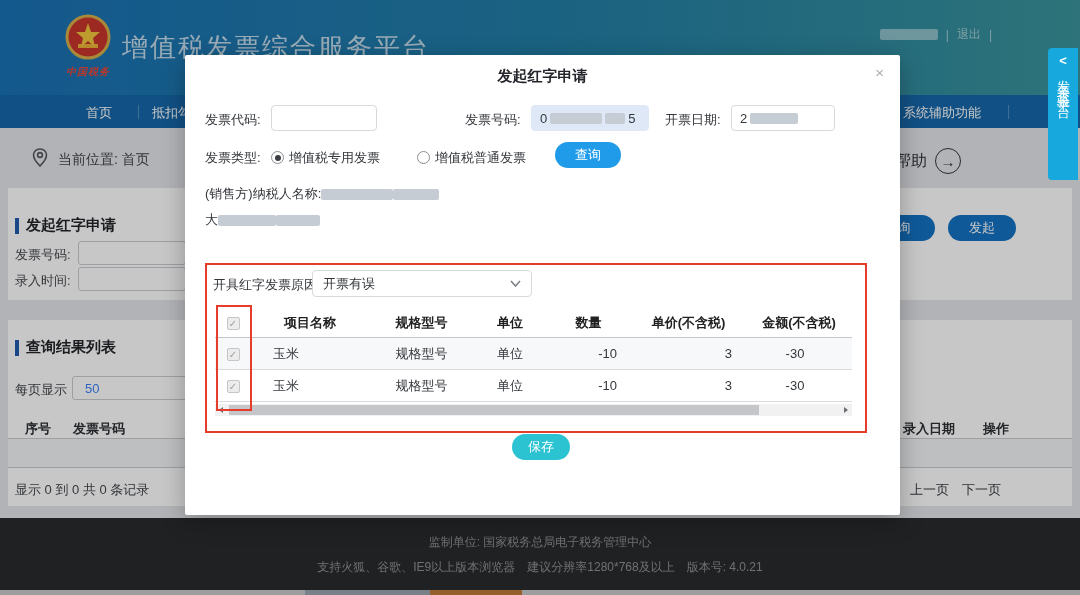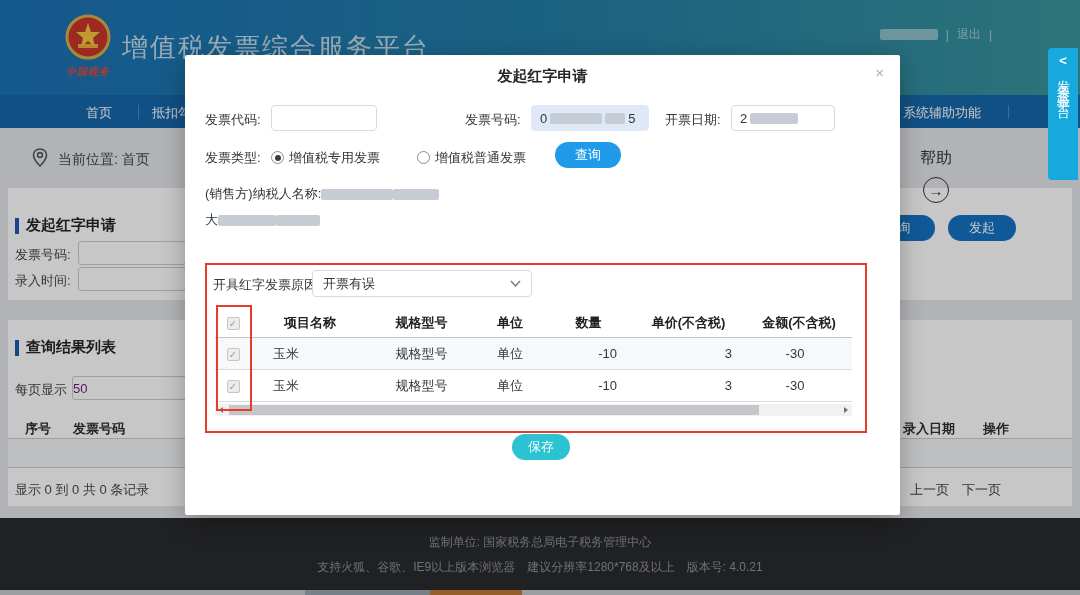--- a/index.html
+++ b/index.html
@@ -23,21 +23,21 @@
   
   .app-nav { position:absolute; top:95px; left:0; width:1080px; height:33px; background:#1767a9; z-index:1; }
   .nav-item { position:absolute; top:9px; color:#fff; font-size:13px; }
   .nav-div { position:absolute; top:10px; width:1px; height:14px; background:rgba(255,255,255,0.25); }
 
   
   .content-bg { position:absolute; top:128px; left:0; width:1080px; height:390px; background:#e4e6e9; z-index:1; }
   .panel { position:absolute; left:8px; width:1064px; background:#fff; }
   .crumb-icon { position:absolute; left:28px; top:146px; }
   .crumb-text { position:absolute; left:58px; top:151px; font-size:14px; color:#44474c; }
-  .help-wrap { position:absolute; left:920px; top:148px; display:flex; align-items:center; gap:8px; color:#33363b;flex-direction:column; }
+  .help-wrap { position:absolute; left:895px; top:148px; display:flex; align-items:center; gap:8px; color:#33363b; }
   .help-label { font-size:16px; }
   .help-arrow { width:26px; height:26px; border:1.5px solid #33363b; border-radius:50%;
                 display:flex; align-items:center; justify-content:center; font-size:15px; }
   .sec-title { display:flex; align-items:center; gap:7px; font-size:15px; font-weight:bold; color:#24262b; }
   .sec-bar { width:4px; height:16px; background:#1e5bb0; }
   .bg-label { font-size:13px; color:#44474c; }
   .bg-input { background:#fff; border:1px solid #c9ccd1; border-radius:3px; height:24px; }
   .pill-btn { border-radius:13px; color:#fff; font-size:13px; display:flex; align-items:center; justify-content:center; }
   .bg-th { font-size:13px; font-weight:bold; color:#2c2f34; }
   .pager { font-size:13px; color:#3a3d42; }
@@ -155,21 +155,21 @@
   <div class="bg-input abs" style="left:78px; top:267px; width:108px; z-index:2;"></div>
 
   <div class="pill-btn abs" style="left:860px; top:215px; width:75px; height:26px; background:#1473c4; z-index:2;">查询</div>
   <div class="pill-btn abs" style="left:948px; top:215px; width:68px; height:26px; background:#1473c4; z-index:2;">发起</div>
 
   <div class="sec-title abs" style="left:15px; top:338px; z-index:2;">
     <span class="sec-bar"></span>
     <span>查询结果列表</span>
   </div>
   <span class="bg-label abs" style="left:15px; top:381px; z-index:2;">每页显示</span>
-  <div class="bg-input abs" style="left:72px; top:376px; width:116px; z-index:2; font-size:13px; color:#701a75; display:flex; align-items:center; padding:0 0;">50</div>
+  <div class="bg-input abs" style="left:72px; top:376px; width:116px; z-index:2; font-size:13px; color:#3b82f6; display:flex; align-items:center; padding:0 12px;">50</div>
 
   <span class="bg-th abs" style="left:25px; top:420px; z-index:2;">序号</span>
   <span class="bg-th abs" style="left:73px; top:420px; z-index:2;">发票号码</span>
   <span class="bg-th abs" style="left:903px; top:420px; z-index:2;">录入日期</span>
   <span class="bg-th abs" style="left:983px; top:420px; z-index:2;">操作</span>
   <div class="abs" style="left:8px; top:438px; width:1064px; height:1px; background:#c9ccd1; z-index:2;"></div>
   <div class="abs" style="left:8px; top:439px; width:1064px; height:28px; background:#f4f5f6; z-index:2;"></div>
   <div class="abs" style="left:8px; top:467px; width:1064px; height:1px; background:#c9ccd1; z-index:2;"></div>
 
   <span class="bg-label abs" style="left:15px; top:481px; z-index:2;">显示 0 到 0 共 0 条记录</span>

